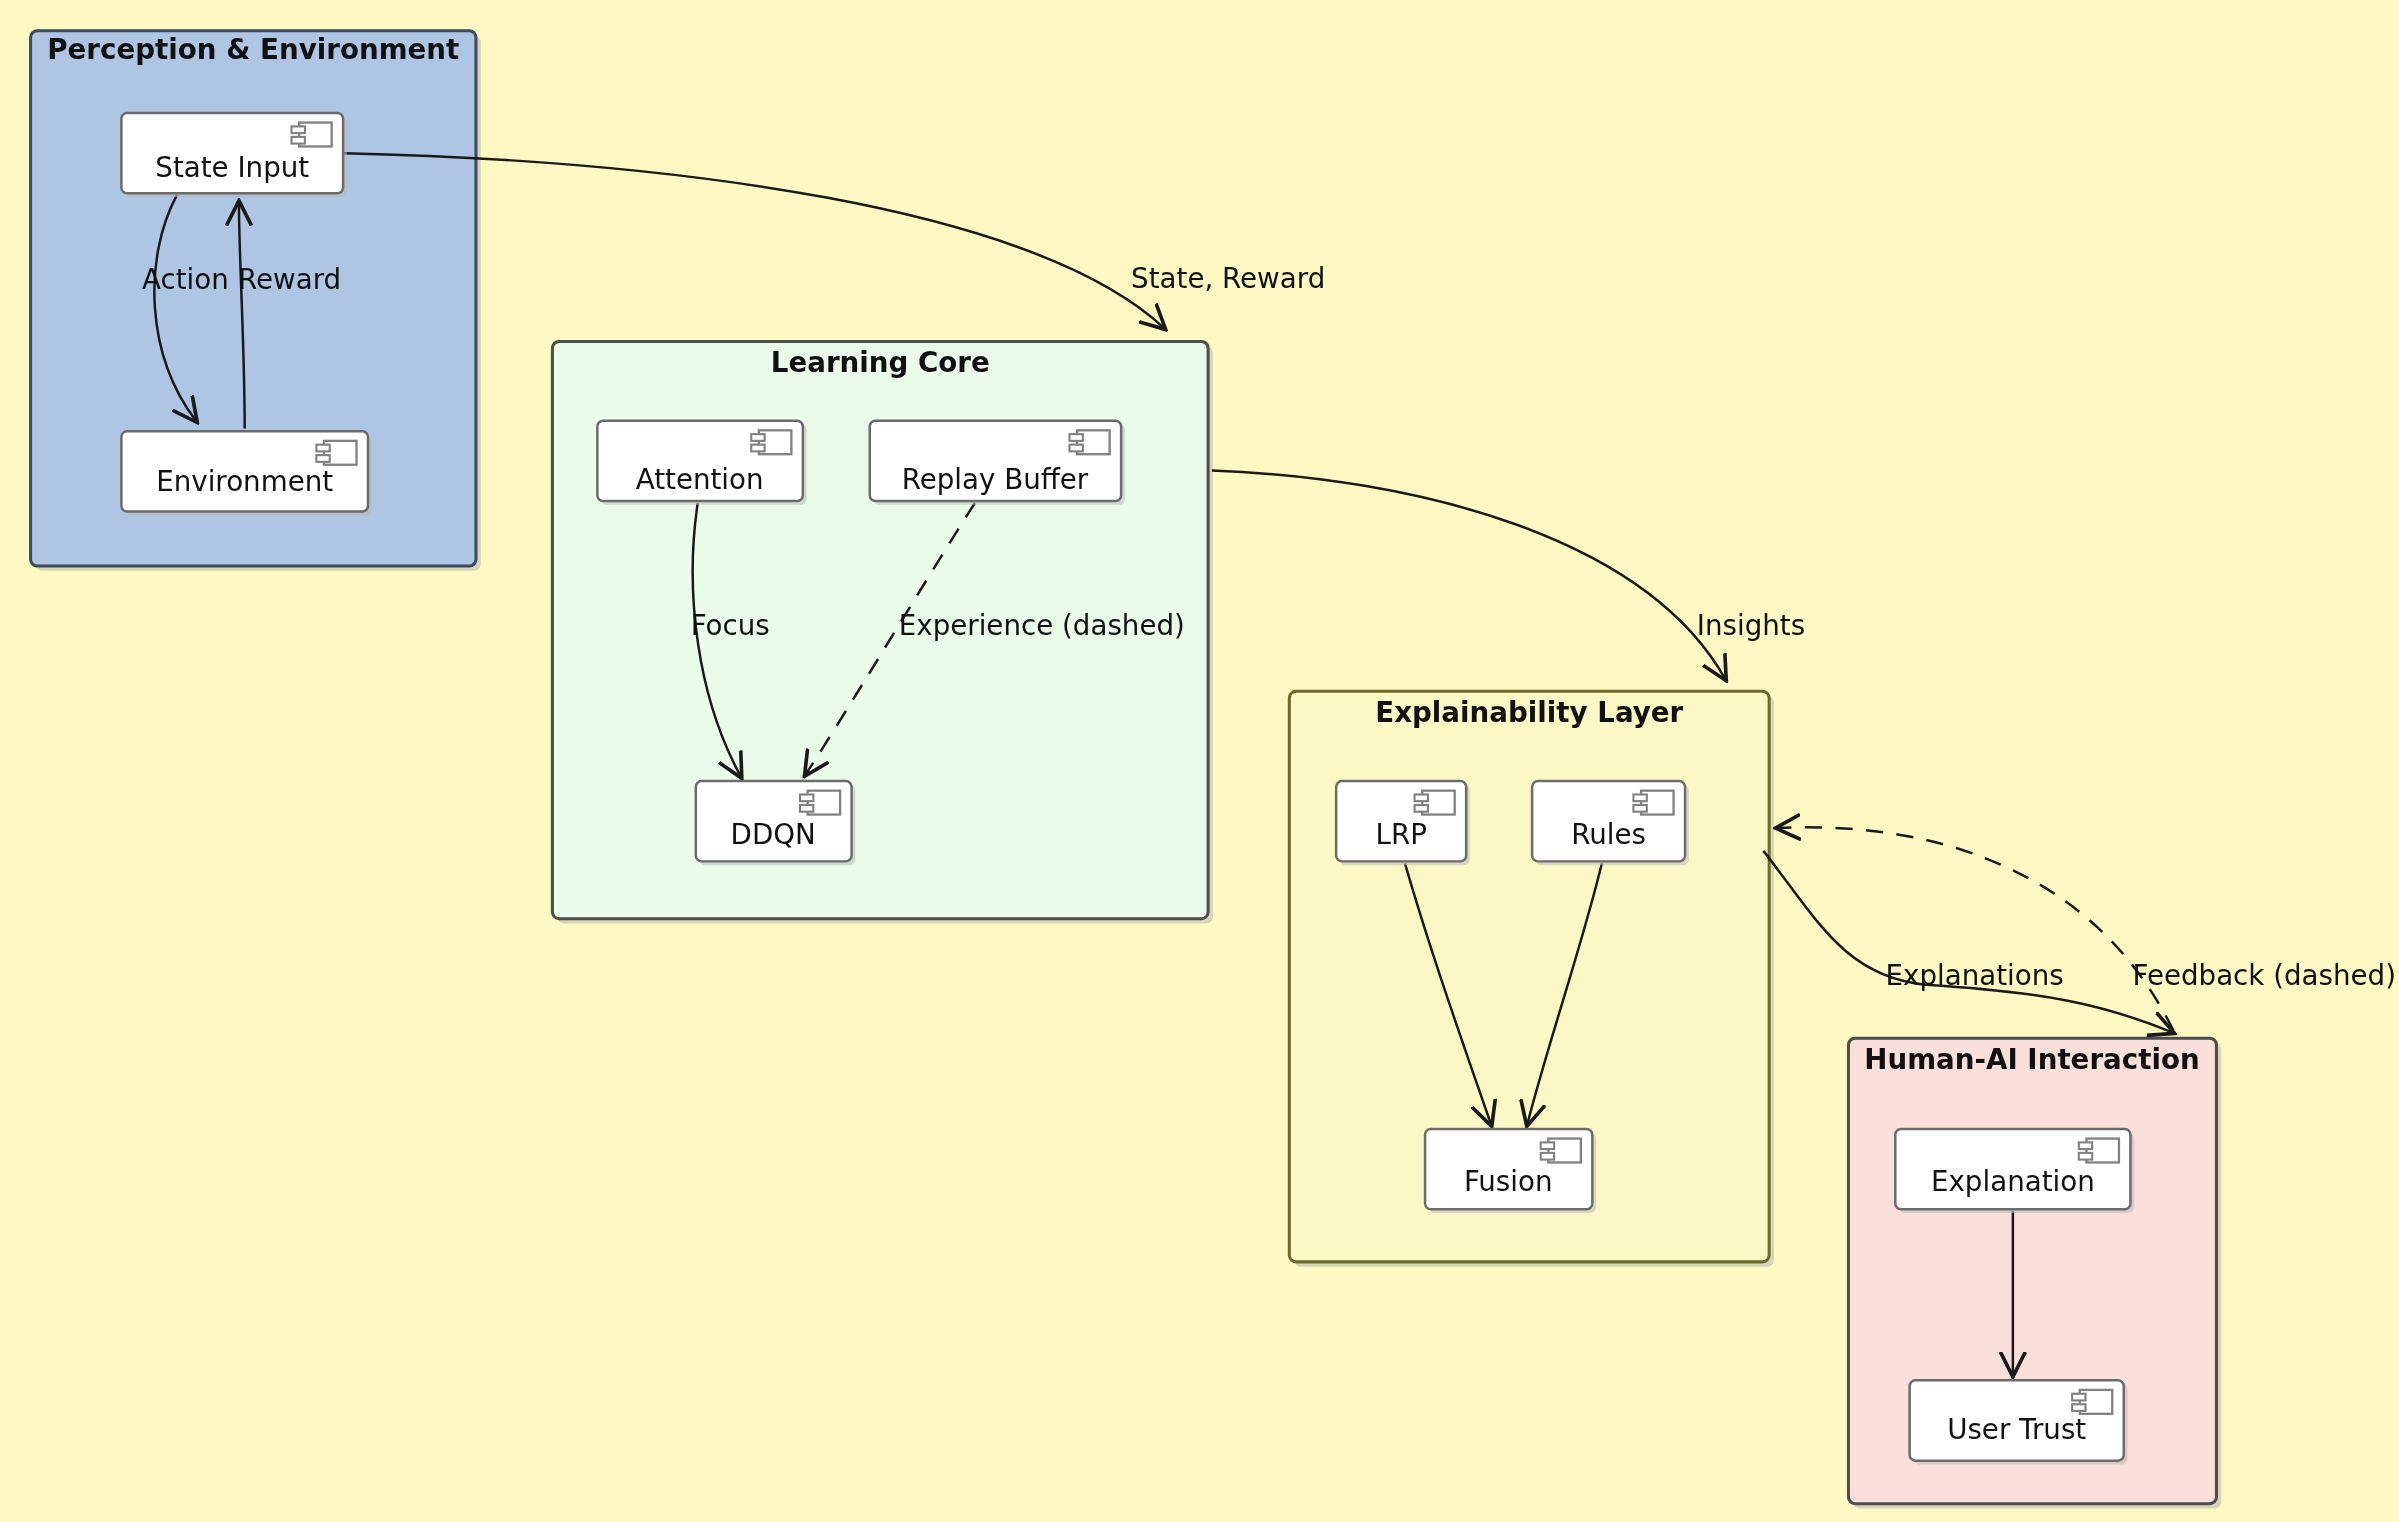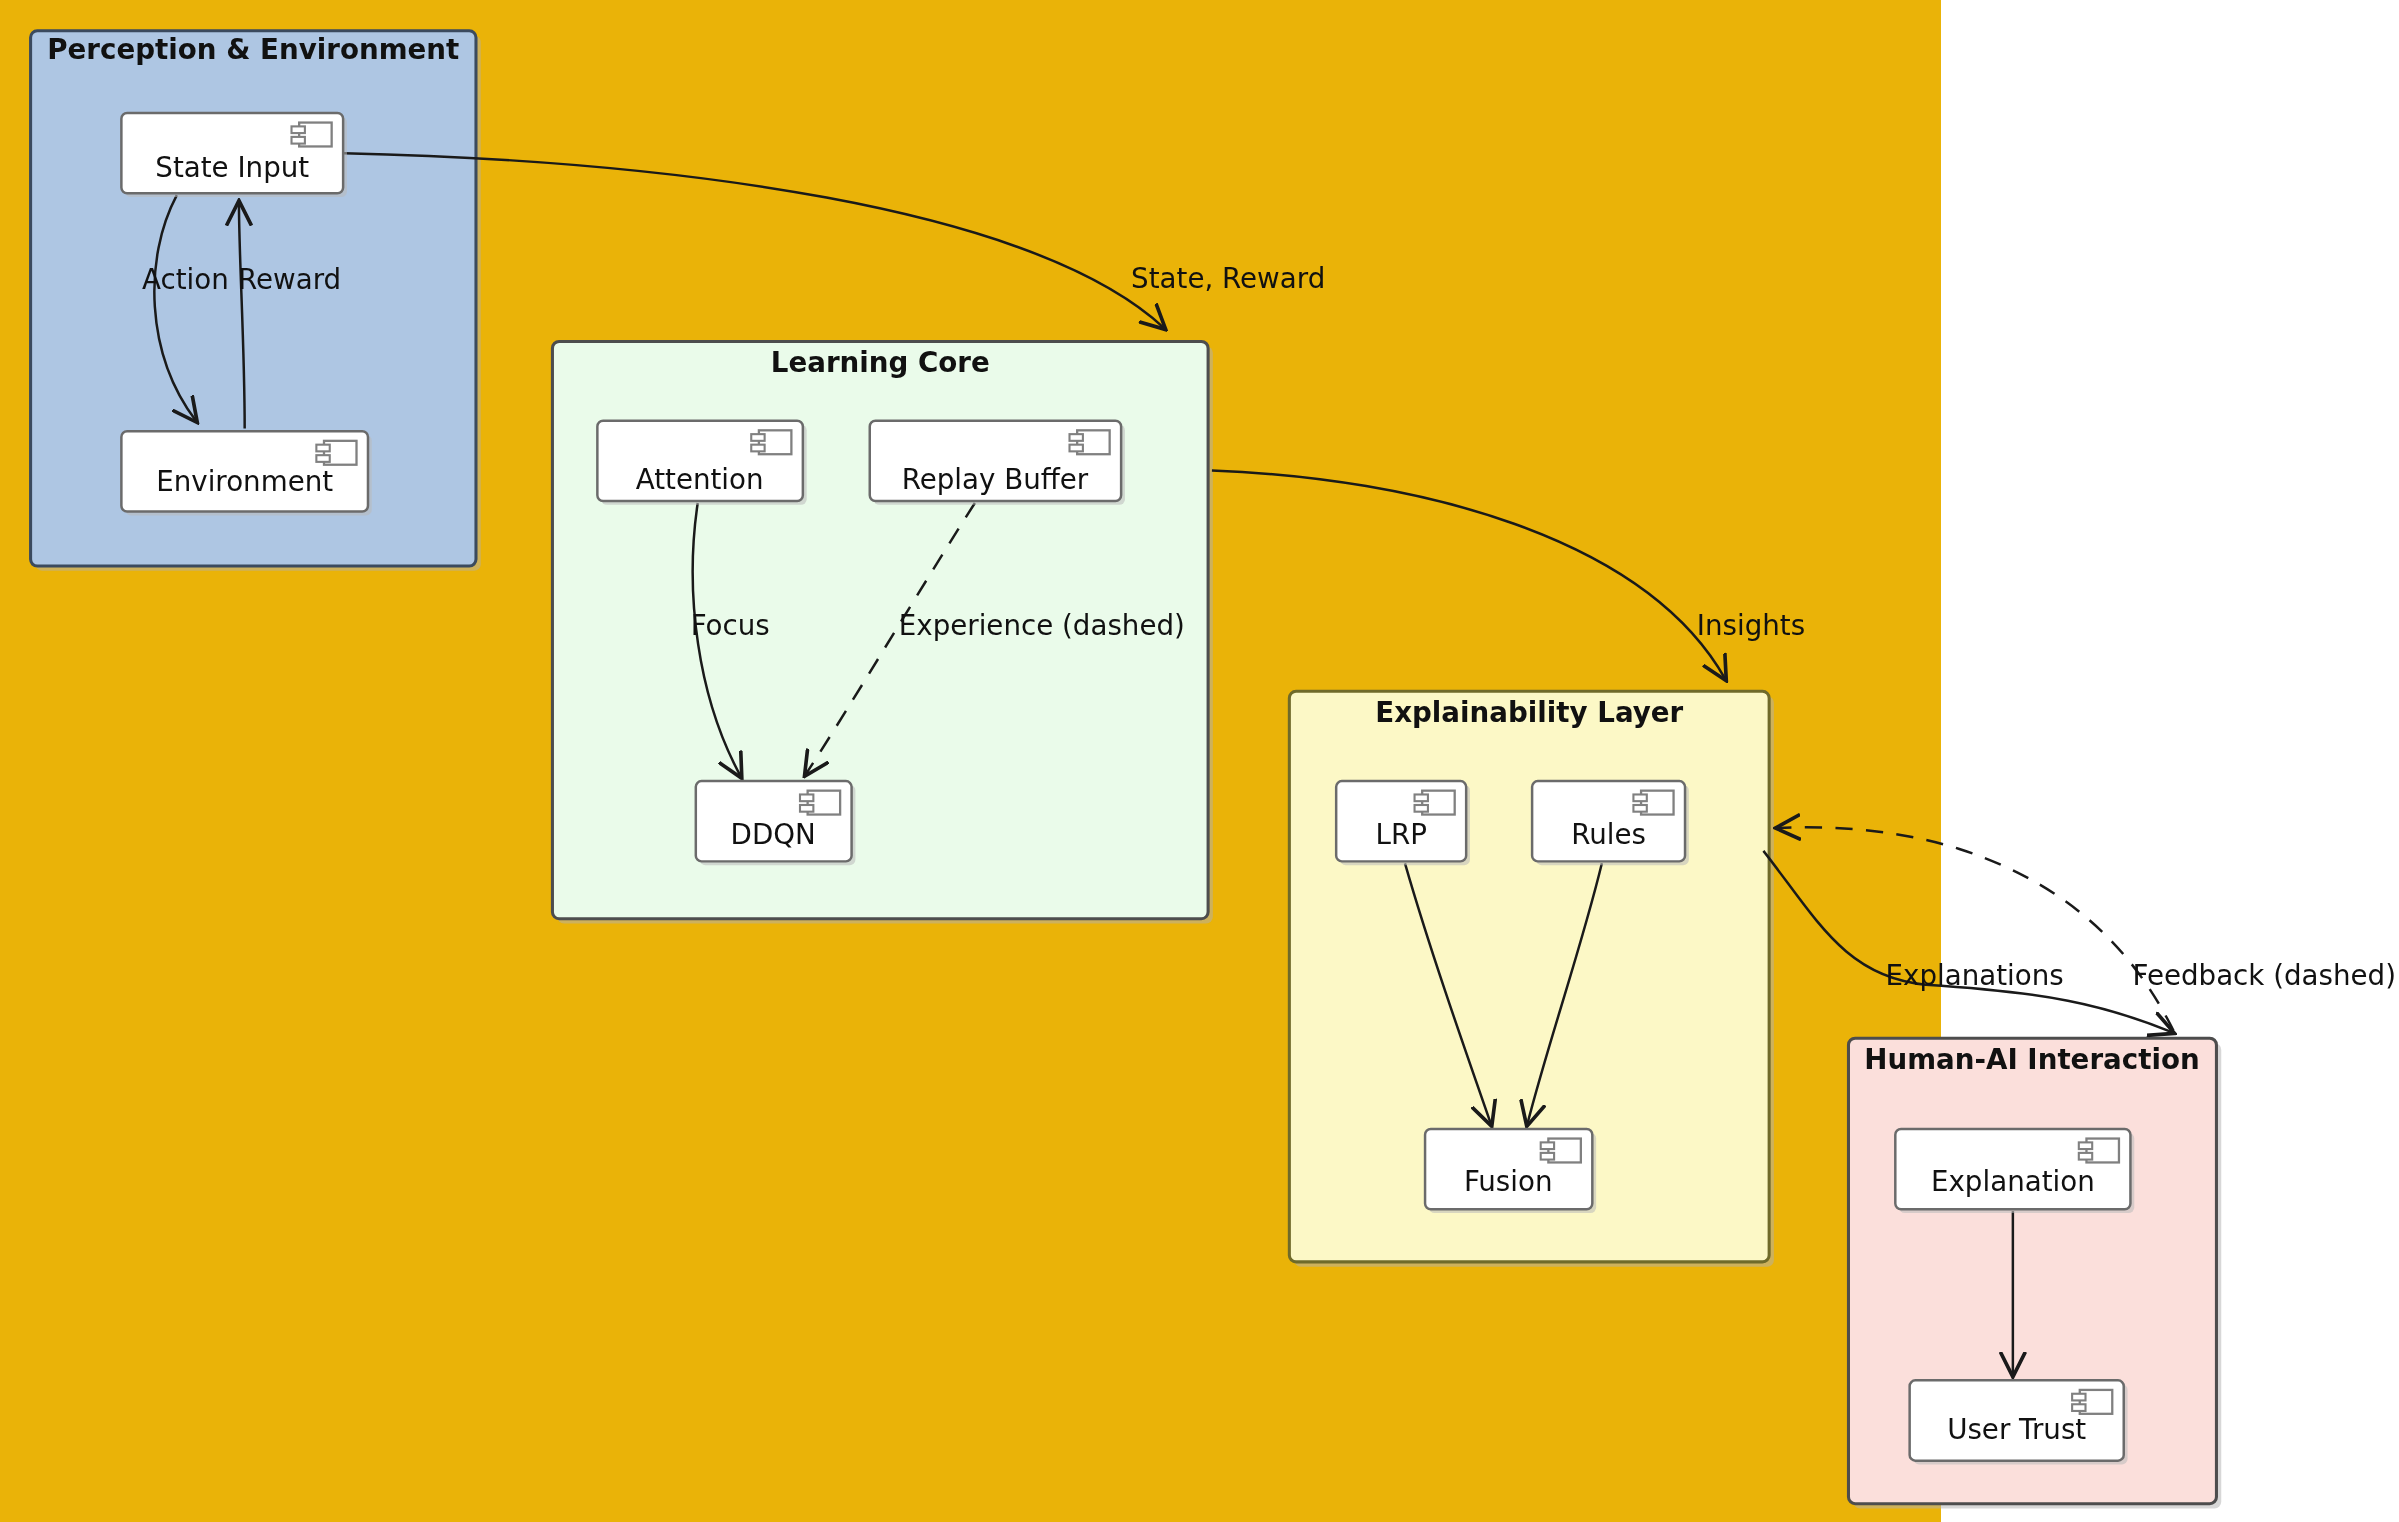--- a/index.html
+++ b/index.html
@@ -9,23 +9,23 @@
     background: #ffffff;
   }
   body {
     width: 2399px;
     height: 1523px;
     font-family: "DejaVu Sans", "Liberation Sans", sans-serif;
     overflow: hidden;
   }
   #diagram-root {
     position: relative;
-    width: 1941px;
+    width: 2399px;
     height: 1523px;
-    background: #eab308;
+    background: #fef9c3;
   }
   svg#diagram-canvas {
     position: absolute;
     top: 0;
     left: 0;
     width: 2399px;
     height: 1523px;
     display: block;
   }
   .cluster-rect {

